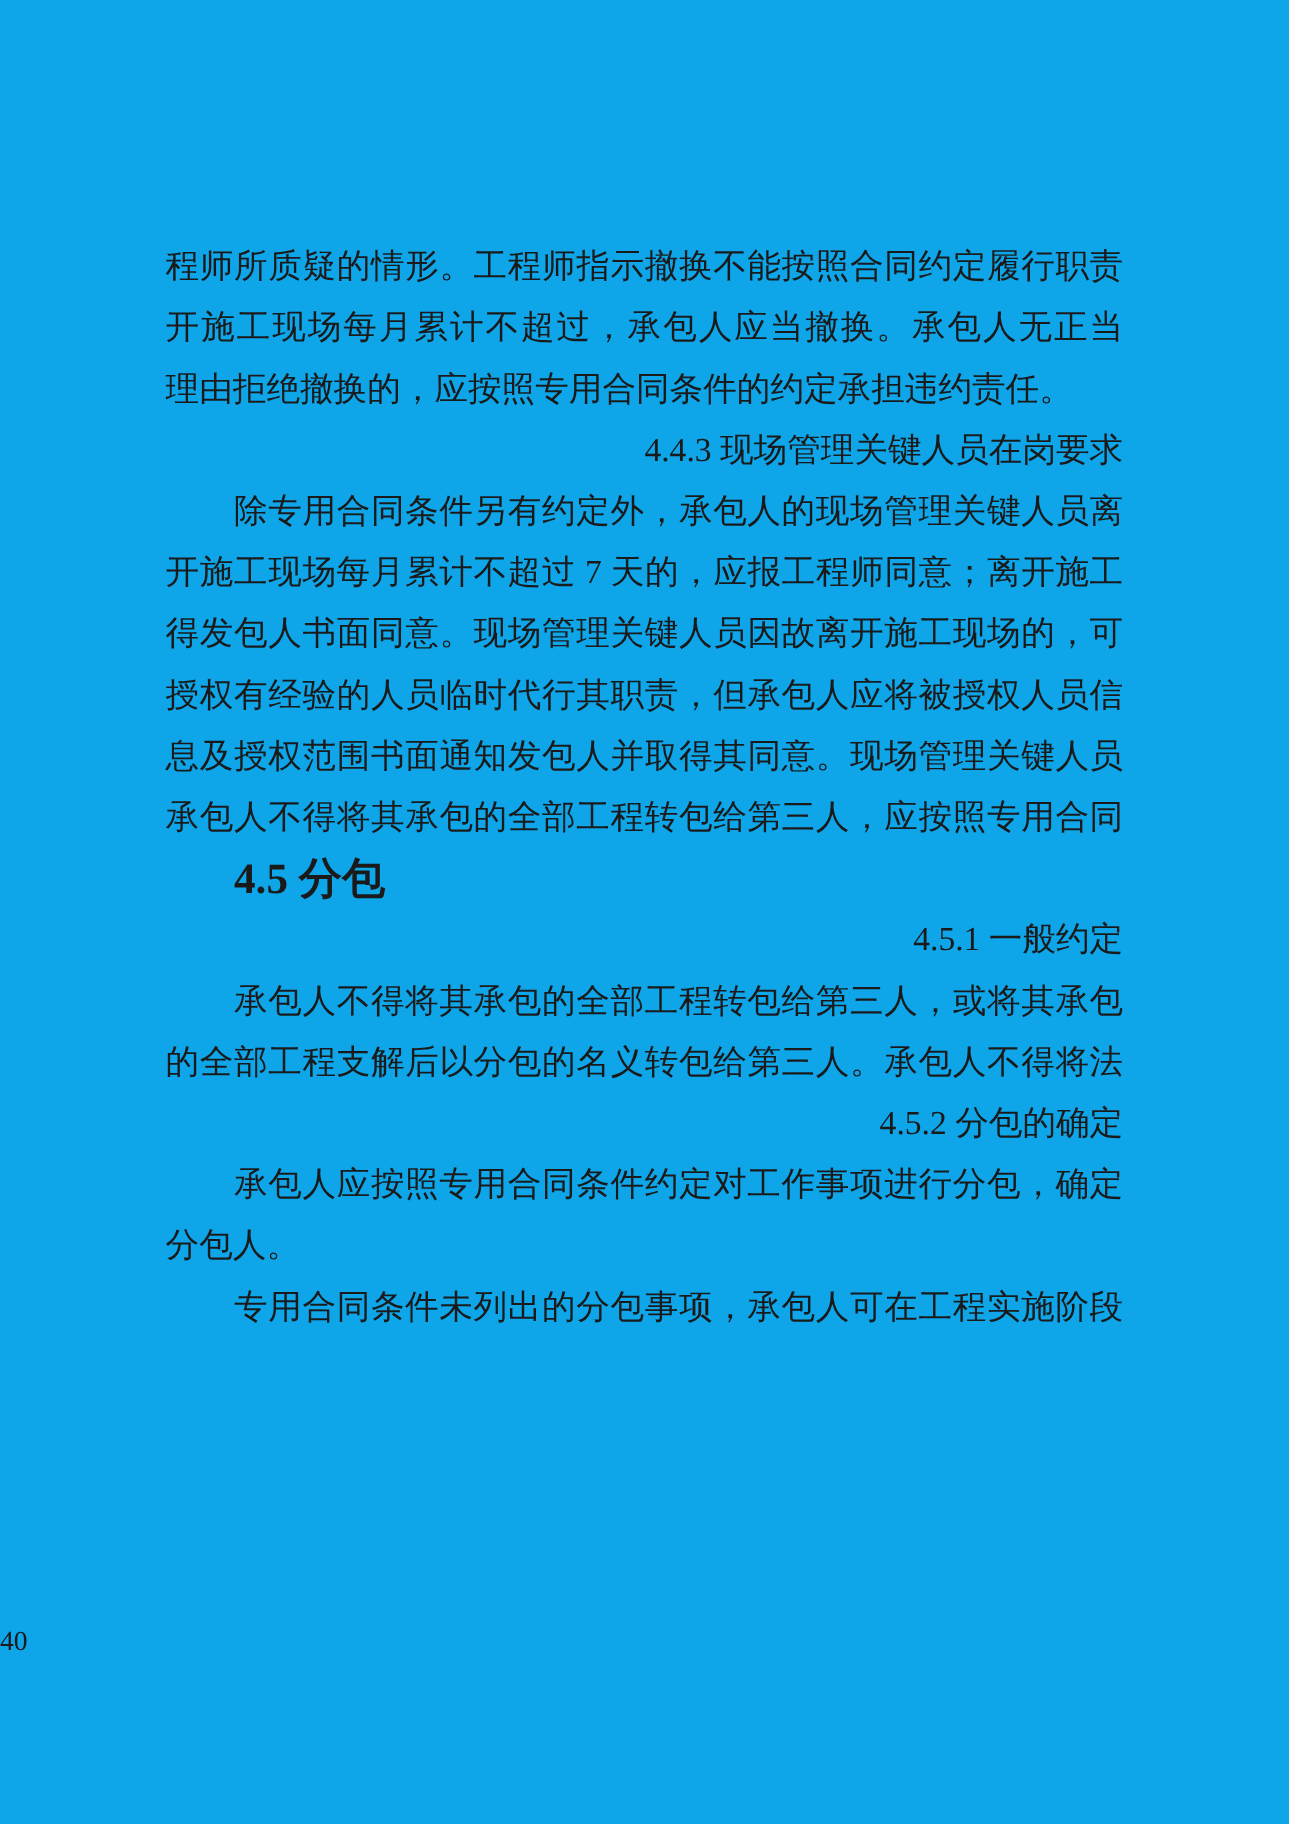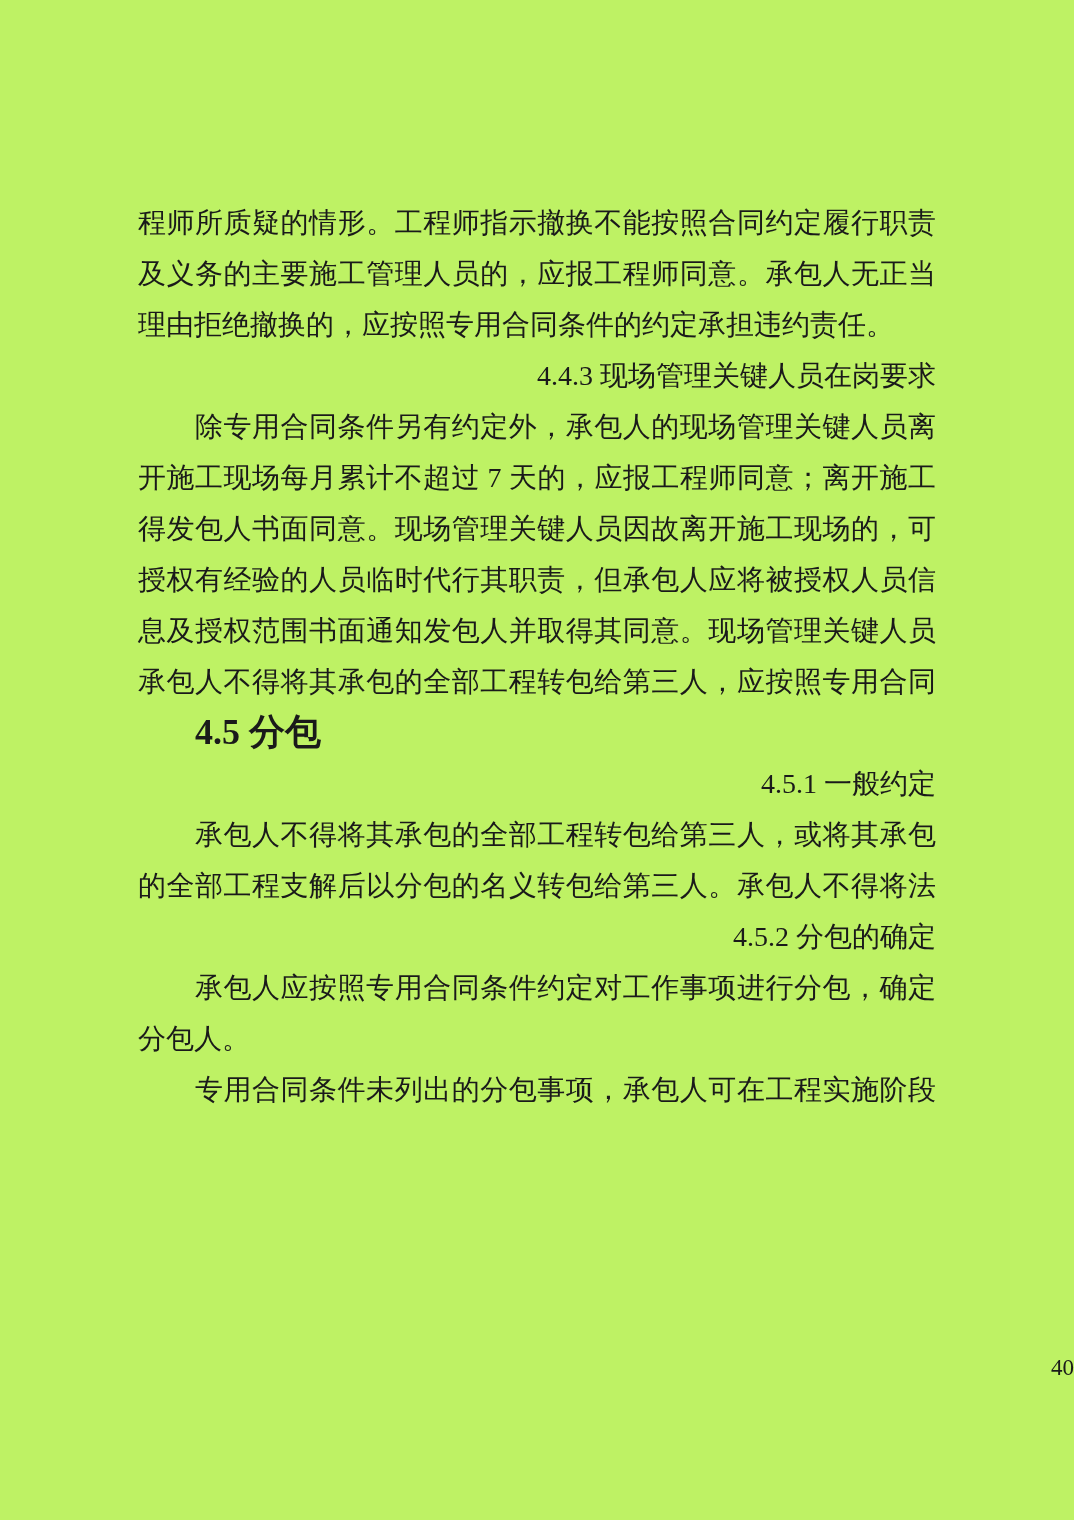--- a/index.html
+++ b/index.html
@@ -4,21 +4,21 @@
 <style>
   html, body {
     margin: 0;
     padding: 0;
     background: #ffffff;
   }
   .page {
     position: relative;
     width: 1074px;
     height: 1520px;
-    background: #bef264;
+    background: #0ea5e9;
     overflow: hidden;
     font-family: "Liberation Serif", serif;
     color: #1a1a1a;
   }
   .text-block {
     position: absolute;
     left: 138px;
     top: 197px;
     width: 798px;
   }
@@ -44,35 +44,35 @@
   }
   .line.heading3 {
     font-weight: 400;
     text-align: right;
   }
   .page-footer {
     position: absolute;
     left: 0;
     top: 1355px;
     width: 100%;
-    text-align: right;
+    text-align: left;
   }
   .page-number {
     font-size: 23px;
     color: #1a1a1a;
     font-family: "Liberation Serif", serif;
   }
 </style>
 </head>
 <body>
 
 <div class="page">
   <main class="text-block">
       <div class="line body justify">程师所质疑的情形。工程师指示撤换不能按照合同约定履行职责</div>
-      <div class="line body justify">及义务的主要施工管理人员的，应报工程师同意。承包人无正当</div>
+      <div class="line body justify">开施工现场每月累计不超过，承包人应当撤换。承包人无正当</div>
       <div class="line body">理由拒绝撤换的，应按照专用合同条件的约定承担违约责任。</div>
       <div class="line heading3 indent">4.4.3 现场管理关键人员在岗要求</div>
       <div class="line body indent justify">除专用合同条件另有约定外，承包人的现场管理关键人员离</div>
       <div class="line body justify">开施工现场每月累计不超过 7 天的，应报工程师同意；离开施工</div>
       <div class="line body justify">得发包人书面同意。现场管理关键人员因故离开施工现场的，可</div>
       <div class="line body justify">授权有经验的人员临时代行其职责，但承包人应将被授权人员信</div>
       <div class="line body justify">息及授权范围书面通知发包人并取得其同意。现场管理关键人员</div>
       <div class="line body justify">承包人不得将其承包的全部工程转包给第三人，应按照专用合同</div>
       <div class="line heading2 indent">4.5 分包</div>
       <div class="line heading3 indent">4.5.1 一般约定</div>

